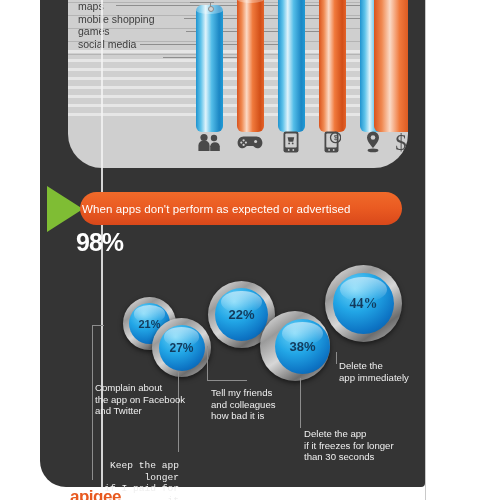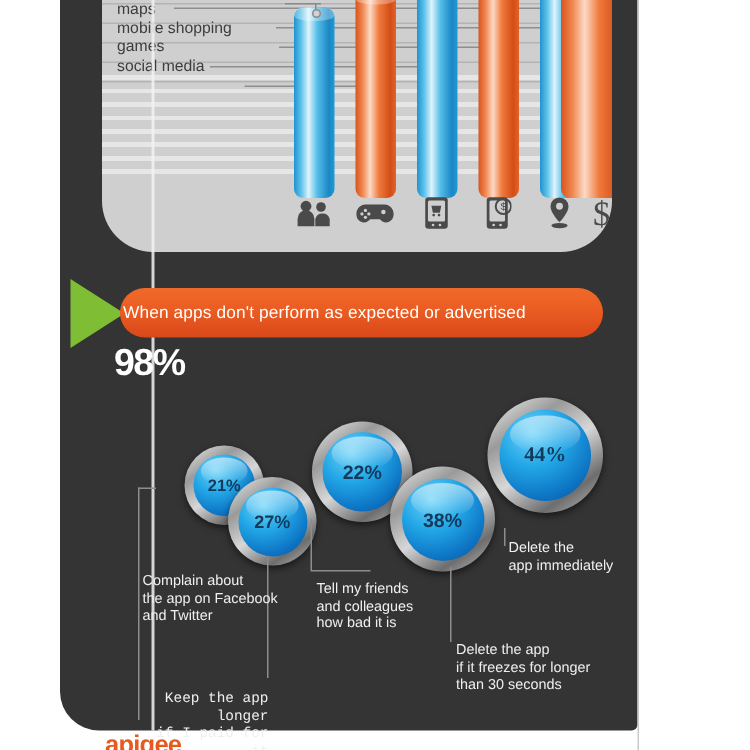--- a/index.html
+++ b/index.html
@@ -275,21 +275,21 @@
   </div>
 </div>
 
 <div class="circle" style="left:208px;top:281px;width:67px;height:67px;">
   <div class="circle-inner" style="width:53px;height:53px;">
     <span class="circle-gloss"></span>
     <span class="circle-val" style="font-size:13px;">22%</span>
   </div>
 </div>
 
-<div class="circle" style="left:260px;top:311px;width:70px;height:70px;">
+<div class="circle" style="left:260px;top:311px;width:70px;height:70px;justify-content:flex-end;">
   <div class="circle-inner" style="width:55px;height:55px;">
     <span class="circle-gloss"></span>
     <span class="circle-val" style="font-size:13px;">38%</span>
   </div>
 </div>
 
 <div class="circle" style="left:325px;top:265px;width:77px;height:77px;font-family:Liberation Serif, serif;">
   <div class="circle-inner" style="width:61px;height:61px;">
     <span class="circle-gloss"></span>
     <span class="circle-val" style="font-size:14px;">44%</span>

